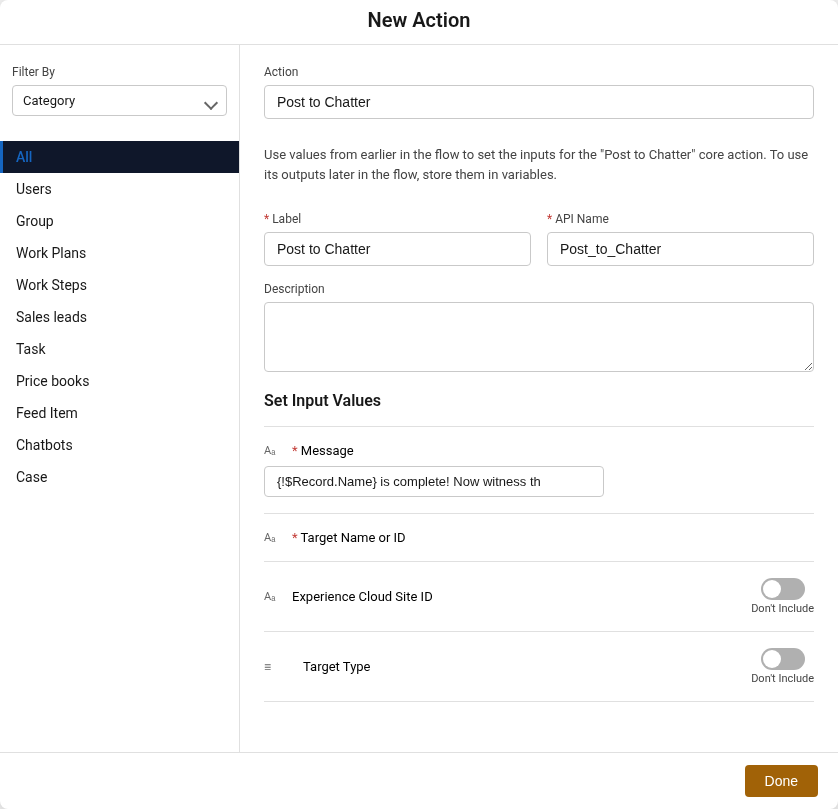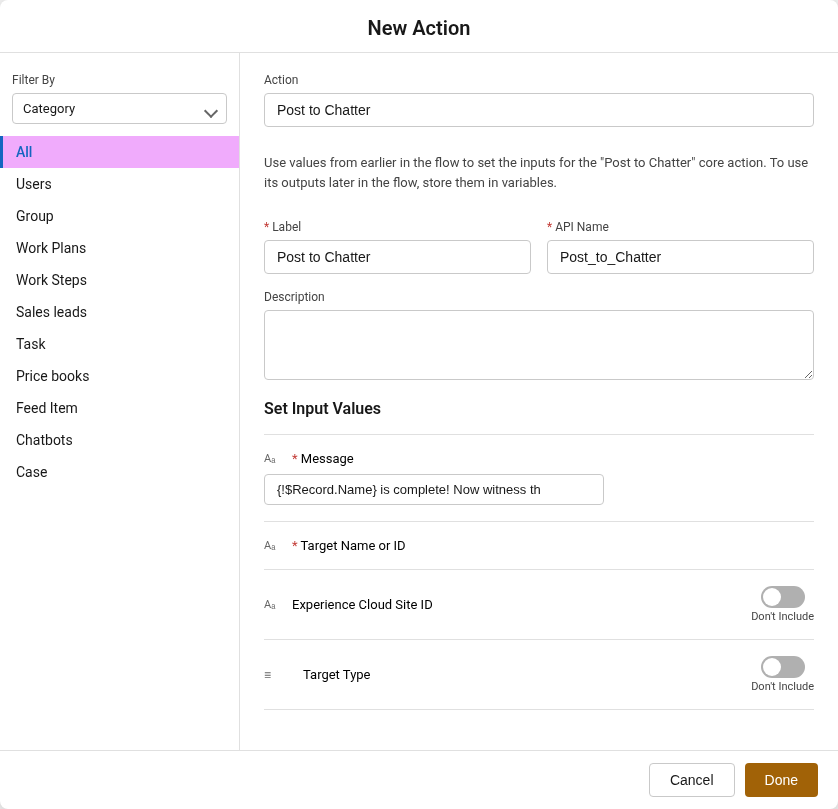--- a/index.html
+++ b/index.html
@@ -16,21 +16,21 @@
       width: 838px;
       height: 809px;
       background: #fff;
       border-radius: 8px;
       box-shadow: 0 4px 20px rgba(0,0,0,0.2);
       display: flex;
       flex-direction: column;
       overflow: hidden;
     }
     .modal-header {
-      padding: 16px 20px 12px;
+      padding: 8px 20px 12px;
       text-align: center;
       border-bottom: 1px solid #e0e0e0;
       flex-shrink: 0;
     }
     .modal-header h1 {
       font-size: 20px;
       font-weight: 600;
       color: #181818;
     }
     .modal-body {
@@ -80,25 +80,26 @@
     }
     .sidebar-item {
       padding: 8px 16px;
       cursor: pointer;
       color: #181818;
       font-size: 14px;
       display: flex;
       align-items: center;
     }
     .sidebar-item.active {
-      background: #f0abfc;
+      background: #0f172a;
       border-left: 3px solid #1565c0;
       padding-left: 13px;
       color: #1565c0;
       font-weight: 500;
+      margin-top: 13px;
     }
     
     .main-content {
       flex: 1;
       overflow-y: auto;
       padding: 20px 24px;
     }
     .action-section {
       margin-bottom: 16px;
     }
@@ -371,16 +372,15 @@
 
         <div class="input-row">
           
         </div>
 
       </div>
     </div>
   </div>
 
   <div class="modal-footer">
-    <button class="btn btn-cancel">Cancel</button>
     <button class="btn btn-primary">Done</button>
   </div>
 </div>
 
 </body></html>

